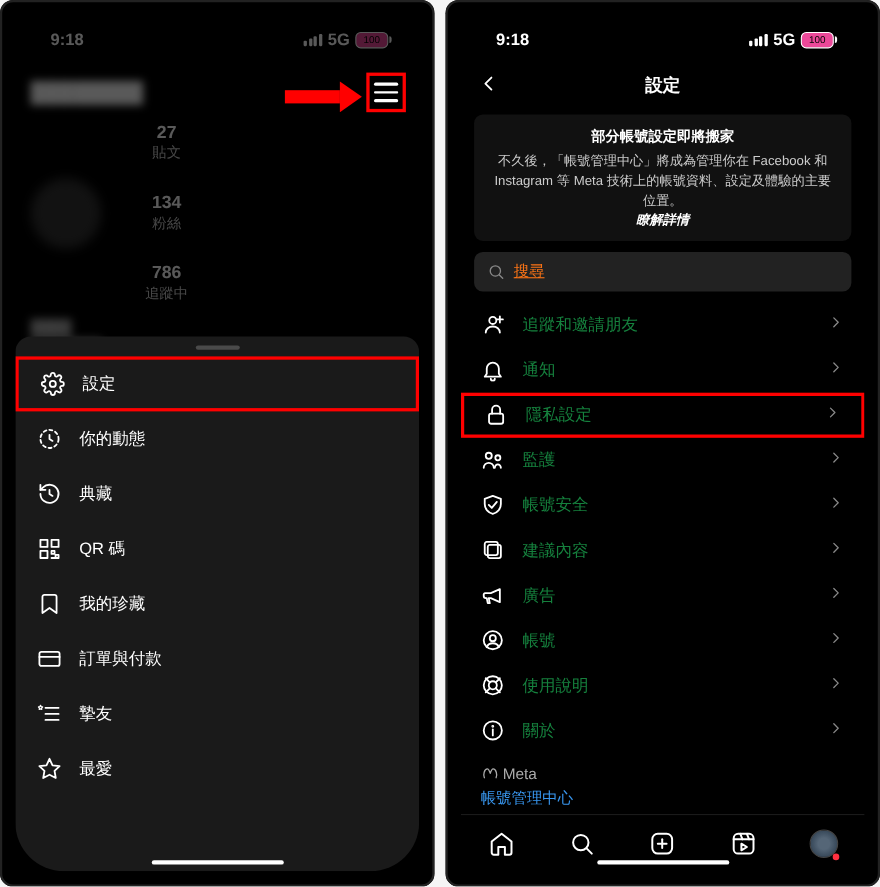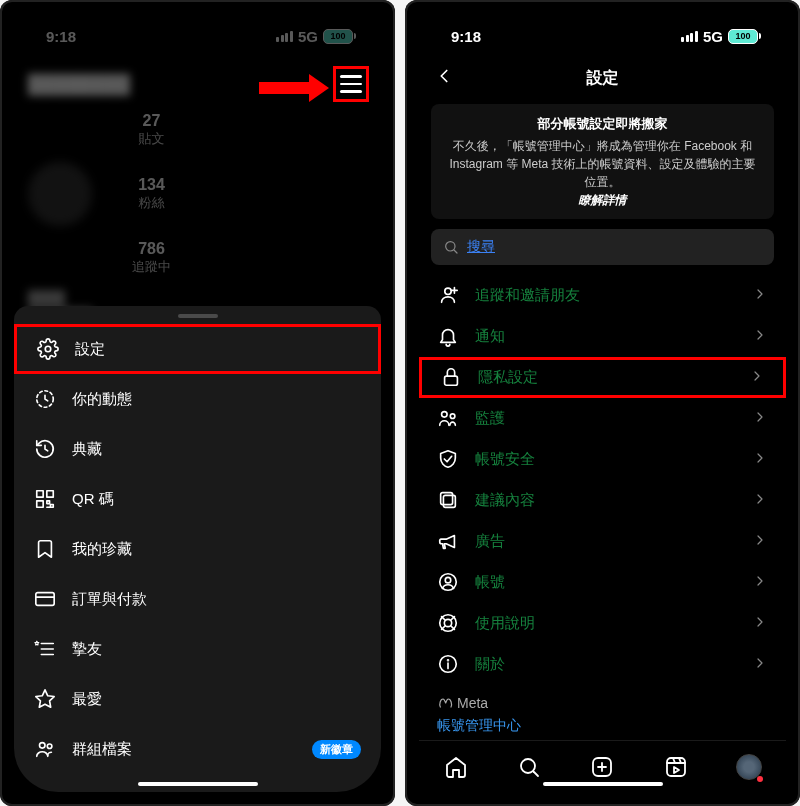--- a/index.html
+++ b/index.html
@@ -42,21 +42,21 @@
     color: #fff;
   }
   .status-right { display: flex; align-items: center; gap: 5px; }
   .signal { display: inline-flex; align-items: flex-end; gap: 1.5px; }
   .signal span { width: 3px; background: #fff; border-radius: 1px; }
   .signal span:nth-child(1){height:5px} .signal span:nth-child(2){height:7px}
   .signal span:nth-child(3){height:9px} .signal span:nth-child(4){height:11px}
   .battery {
     display: inline-flex; align-items: center; justify-content: center;
     width: 30px; height: 15px; border: 1.5px solid #fff; border-radius: 5px;
-    font-size: 9px; font-weight: 700; background:#5eead4; color:#000; position:relative;
+    font-size: 9px; font-weight: 400; background:#ec4899; color:#000; position:relative;
   }
   .battery::after { content:""; position:absolute; right:-4px; width:2px; height:6px; background:#fff; border-radius:0 2px 2px 0; }
   .profile-top {
     padding: 8px 14px 0 14px;
   }
   .username-row { display:flex; justify-content:space-between; align-items:center; height:36px; }
   .username { font-size:18px; font-weight:700; filter: blur(4px); }
   .hamburger {
     width: 36px; height: 36px; display:flex; flex-direction:column; justify-content:center; align-items:center; gap:5px;
     position: relative;
@@ -106,21 +106,21 @@
   .nav-header { display:flex; align-items:center; justify-content:center; height:40px; position:relative; font-size:16px; font-weight:600; }
   .nav-back { position:absolute; left:14px; }
   .notice {
     margin: 6px 12px 10px; background:#111; border-radius:8px; padding:10px 14px; text-align:center;
     font-size:12px; color:#ccc; line-height:1.5;
   }
   .notice .title { font-weight:700; color:#fff; margin-bottom:3px; font-size:13px; }
   .notice .more { margin-top:0; font-weight:600; color:#fff;font-style:italic; }
   .search-bar {
     margin: 0 12px 10px; background:#222; border-radius:8px; height:36px;
-    display:flex; align-items:center; padding:0 12px; gap:8px; color:#3b82f6; font-size:14px;text-decoration:underline;
+    display:flex; align-items:center; padding:0 12px; gap:8px; color:#f97316; font-size:14px;text-decoration:underline;
   }
   .setting-row {
     display:flex; align-items:center; height:41px; padding: 0 18px; gap:16px; font-size:15px; color:#15803d;
   }
   .setting-row .icon { width:22px; height:22px; display:flex; align-items:center; justify-content:center; }
   .chev { margin-left:auto; color:#888; }
   .meta-section { padding: 10px 18px 4px; }
   .meta-logo { font-size:14px; color:#aaa; display:flex; align-items:center; gap:4px; }
   .meta-link { color:#3897f0; font-size:14px; margin-top:6px; }
 
@@ -282,32 +282,20 @@
 
       <div class="sheet-item">
         <span class="icon">
           <svg viewBox="0 0 24 24" width="22" height="22">
               <polygon points="12 2 15 8.5 22 9.3 17 14 18.2 21 12 17.8 5.8 21 7 14 2 9.3 9 8.5"></polygon>
             </svg>
         </span>
         <span>最愛</span>
       </div>
 
-      <div class="sheet-item">
-        <span class="icon">
-          <svg viewBox="0 0 24 24" width="22" height="22">
-              <circle cx="9" cy="8" r="3"></circle>
-              <circle cx="17" cy="9" r="2.5"></circle>
-              <path d="M3 20c0-3 3-5 6-5s6 2 6 5"></path>
-              <path d="M15 19c0-2 2-3.5 4-3.5"></path>
-            </svg>
-        </span>
-        <span>群組檔案</span>
-        <span class="badge">新徽章</span>
-      </div>
     </div>
 
     <div class="home-ind"></div>
   </div>
 </div>
 
 <div class="phone">
   <div class="screen">
 
     <div class="status">

